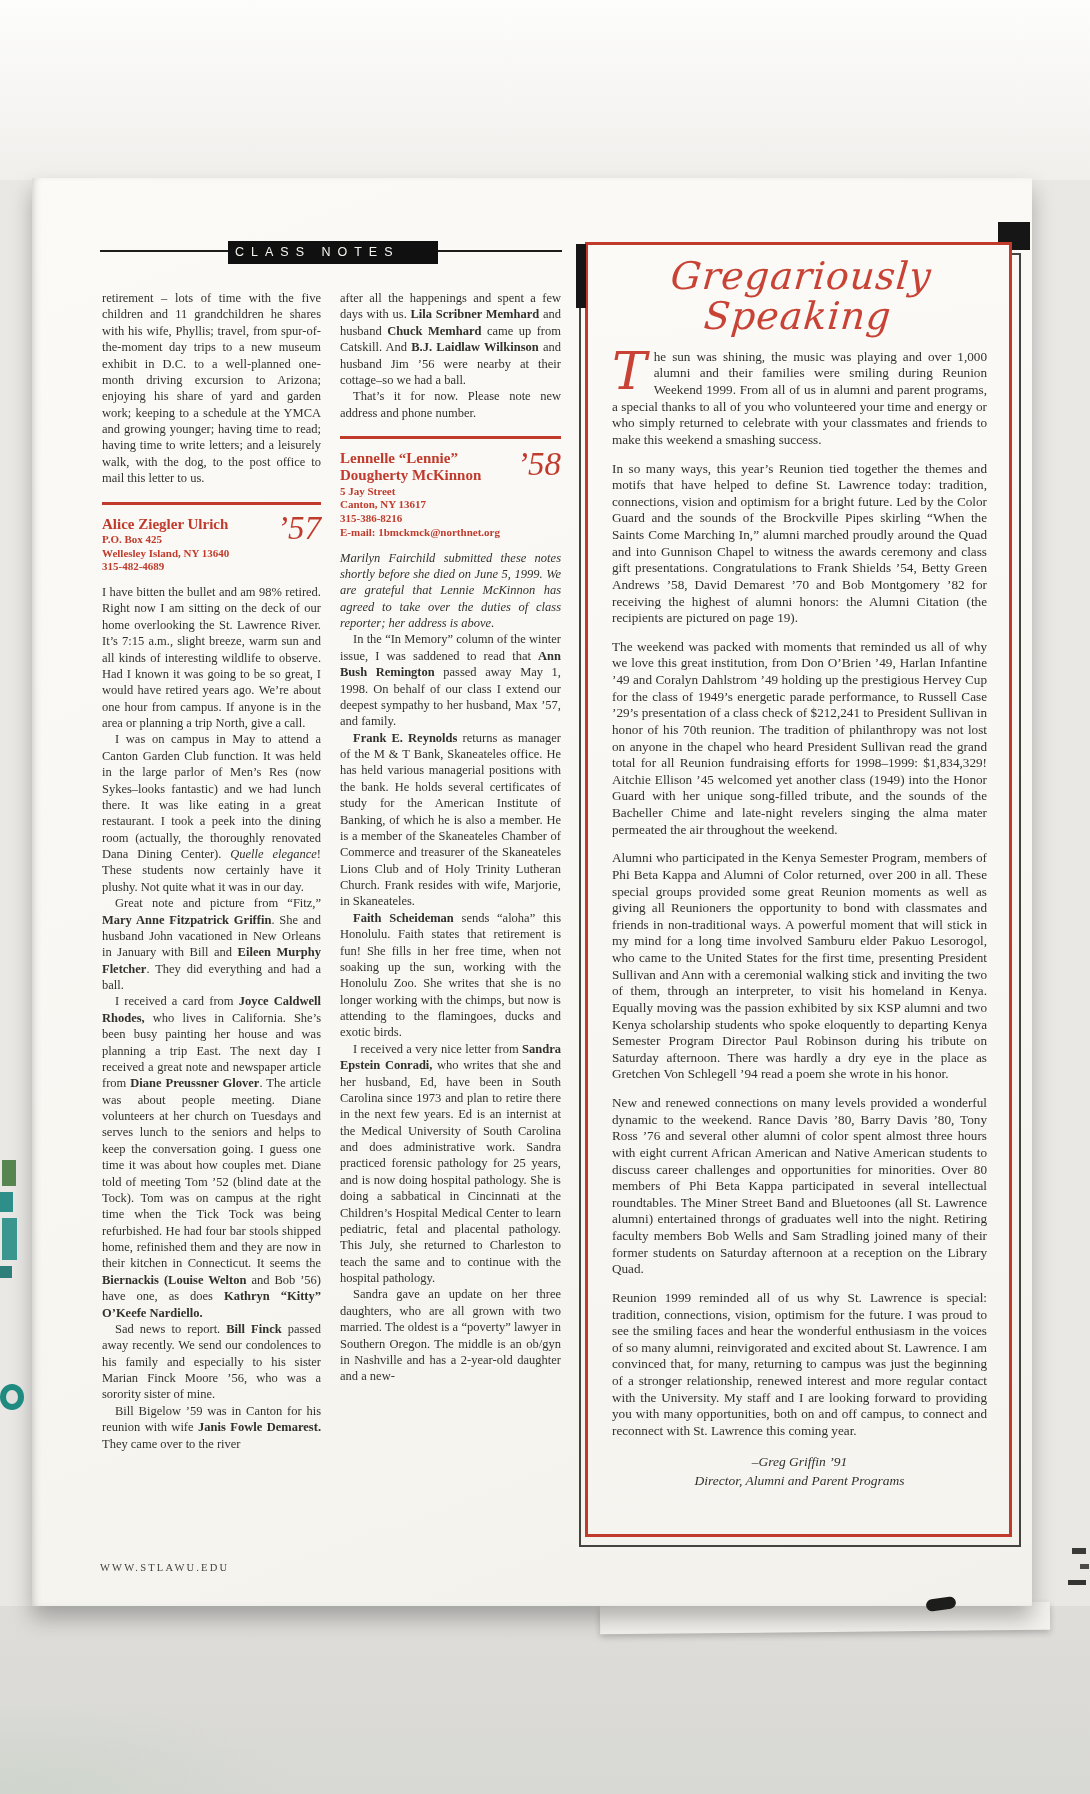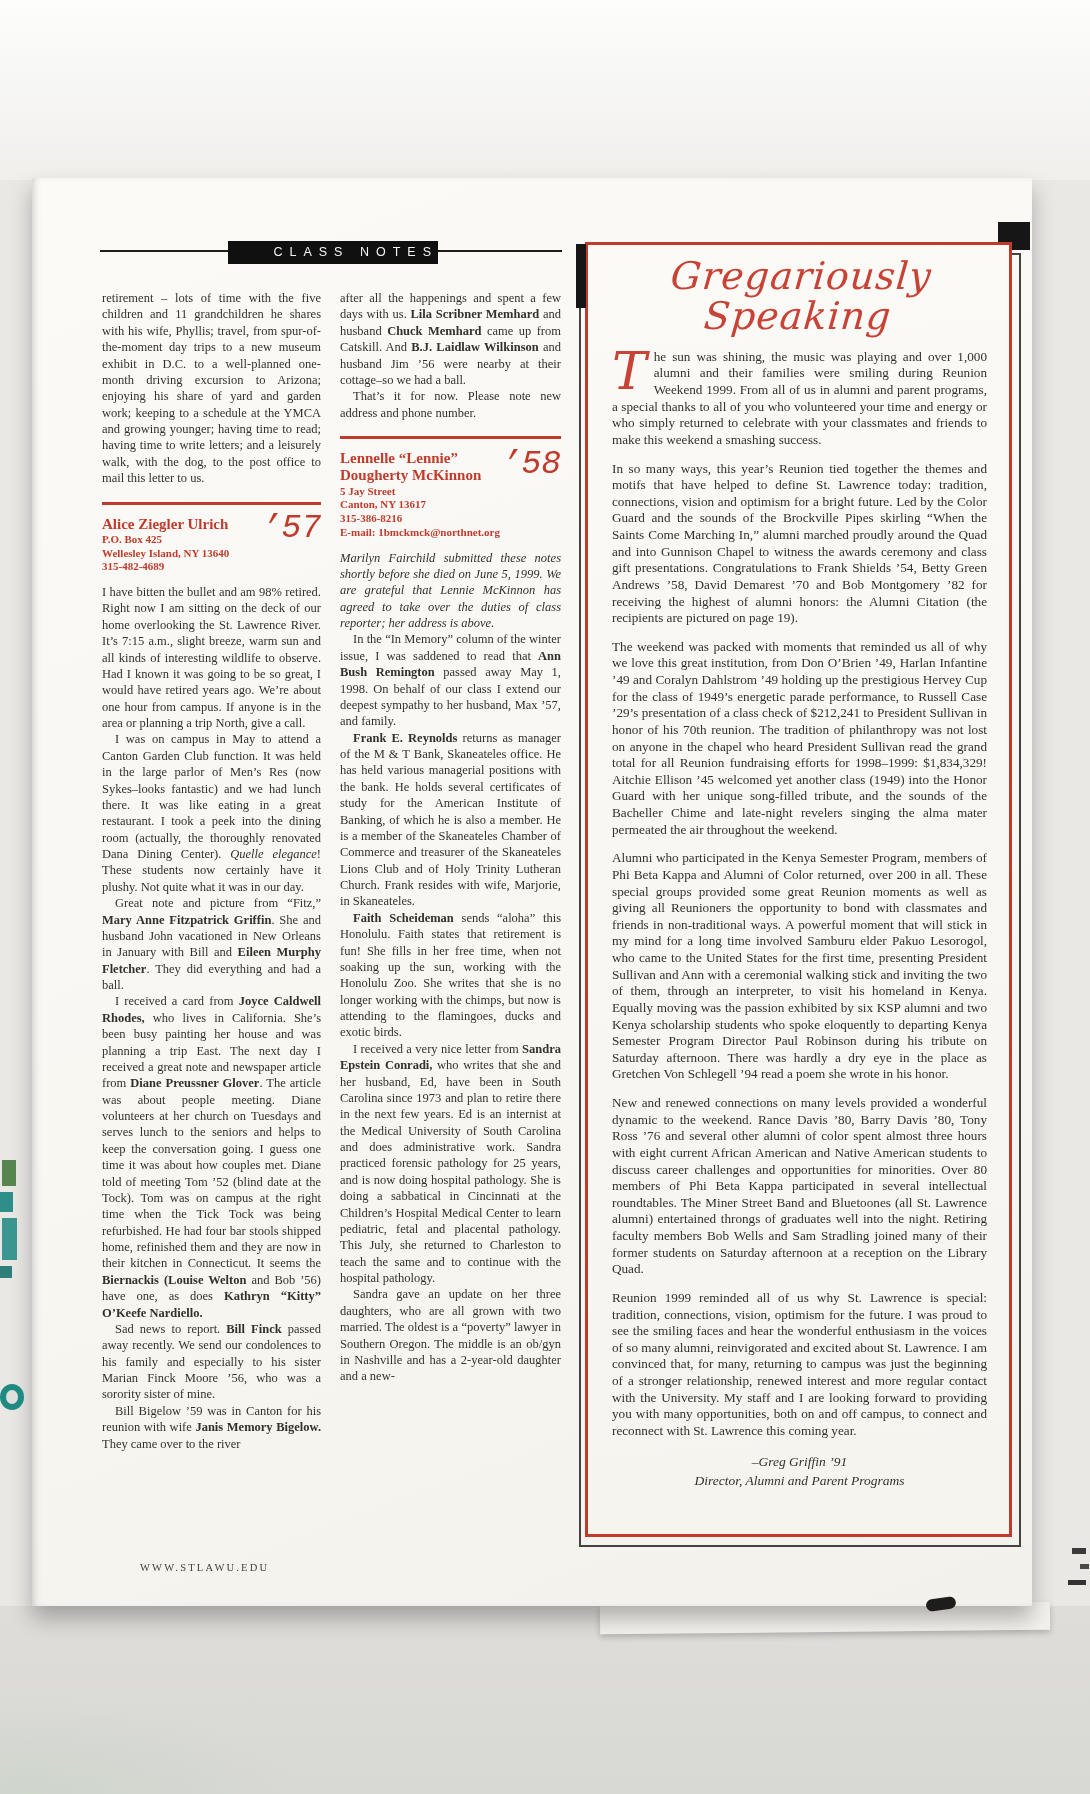--- a/index.html
+++ b/index.html
@@ -16,35 +16,35 @@
     position:absolute;left:32px;top:178px;width:1000px;height:1428px;
     background:linear-gradient(160deg,#fbfaf7 0%,#f8f7f2 55%,#f2f1ec 100%);
     box-shadow:0 12px 22px rgba(0,0,0,.28), inset 6px 0 10px -6px rgba(0,0,0,.25);
     border-radius:2px;
   }
   
   .banner-rule{position:absolute;left:68px;top:72px;width:462px;height:2px;background:#1d1d1b;}
   .banner{
     position:absolute;left:196px;top:63px;width:210px;height:23px;box-sizing:border-box;
     background:#101010;color:#f4f4f1;font-family:"Liberation Sans",sans-serif;
-    font-size:12.5px;letter-spacing:7px;text-align:right;line-height:23px;padding-left:7px;
+    font-size:12.5px;letter-spacing:7px;text-align:left;line-height:23px;padding-left:7px;
   }
   
   .textcol{position:absolute;font-size:12.5px;line-height:1.31;color:#34312c;text-align:justify;}
   .col1{left:70px;top:112px;width:219px;}
   .col2{left:308px;top:112px;width:221px;}
   .textcol p{margin:0;text-indent:13px;font-family:Liberation Serif, serif;}
   .textcol p.noindent{text-indent:0;}
   .seg-b{font-weight:bold;}
   .seg-i{font-style:italic;margin-top:18px;}
   
   .class-header{position:relative;margin:15px 0 10px;}
   .red-rule{height:3px;background:#c13b2d;margin-bottom:11px;}
   .class-name{font-weight:bold;color:#c13b2d;font-size:15px;line-height:1.15;text-indent:0;}
-  .class-year{position:absolute;right:0;top:10px;font-family:Liberation Mono, monospace;font-style:italic;font-size:33px;color:#c13b2d;line-height:1;}
+  .class-year{position:absolute;right:0;top:10px;font-family:Liberation Serif, serif;font-style:italic;font-size:33px;color:#c13b2d;line-height:1;}
   .class-addr{font-weight:bold;color:#c13b2d;font-size:11px;line-height:1.25;text-indent:0;}
   
   .g-outline{position:absolute;left:547px;top:75px;width:442px;height:1294px;border:2px solid #45433f;box-sizing:border-box;z-index:1;}
   .g-box{
     position:absolute;left:553px;top:64px;width:427px;height:1295px;box-sizing:border-box;z-index:2;
     border:3px solid #c13b2d;background:linear-gradient(175deg,#fbfaf7,#f5f4ef);
     padding:10px 22px 14px 24px;
   }
   .tab-left{position:absolute;left:544px;top:66px;width:10px;height:64px;background:#161616;z-index:3;}
   .tab-right{position:absolute;left:966px;top:44px;width:32px;height:28px;background:#161616;z-index:1;}
@@ -52,21 +52,21 @@
     font-family:"DejaVu Serif",serif;font-style:italic;font-size:38px;color:#c84335;
     text-align:center;letter-spacing:1px;transform:skewX(-5deg);margin:2px 0 12px;line-height:1.05;
   }
   .g-box p{margin:0 0 12px;font-size:13.2px;line-height:1.26;text-align:justify;color:#34312c;}
   .dropcap{
     float:left;font-family:"DejaVu Serif",serif;font-style:italic;color:#c84335;
     font-size:52px;line-height:40px;padding:2px 7px 0 0;
   }
   .sig{text-align:center;font-style:italic;font-size:13.5px;color:#34312c;line-height:1.45;margin-top:2px;}
   
-  .footer-left{position:absolute;left:68px;top:1384px;font-size:10.5px;letter-spacing:2.2px;color:#45423c;margin-left:40px;}
+  .footer-left{position:absolute;left:68px;top:1384px;font-size:10.5px;letter-spacing:2.2px;color:#45423c;}
   .footer-right{position:absolute;left:560px;top:1380px;width:390px;text-align:right;color:#3a3833;}
   .footer-right .mag{font-variant:small-caps;font-size:12.5px;letter-spacing:.4px;}
   .footer-right .pagenum{font-size:18px;margin-left:8px;}
   
   .mark{position:absolute;}
   .mark-green{left:2px;top:1160px;width:14px;height:26px;background:#56854f;}
   .mark-teal1{left:0;top:1192px;width:13px;height:20px;background:#2e8f8a;}
   .mark-teal2{left:2px;top:1218px;width:15px;height:42px;background:#3a968e;}
   .mark-teal3{left:0;top:1266px;width:12px;height:12px;background:#2e7f7a;}
   .mark-donut{left:0;top:1384px;width:24px;height:26px;background:#1f8a80;border-radius:50%;}
@@ -97,21 +97,21 @@
       <div class="class-name">Alice Ziegler Ulrich</div>
       <div class="class-addr">P.O. Box 425</div>
       <div class="class-addr">Wellesley Island, NY 13640</div>
       <div class="class-addr">315-482-4689</div>
     </div>
     <p class="noindent"><span>I have bitten the bullet and am 98% retired. Right now I am sitting on the deck of our home overlooking the St. Lawrence River. It’s 7:15 a.m., slight breeze, warm sun and all kinds of interesting wildlife to observe. Had I known it was going to be so great, I would have retired years ago. We’re about one hour from campus. If anyone is in the area or planning a trip North, give a call.</span></p>
     <p><span>I was on campus in May to attend a Canton Garden Club function. It was held in the large parlor of Men’s Res (now Sykes–looks fantastic) and we had lunch there. It was like eating in a great restaurant. I took a peek into the dining room (actually, the thoroughly renovated Dana Dining Center). </span><span class="seg-i">Quelle elegance</span><span>! These students now certainly have it plushy. Not quite what it was in our day.</span></p>
     <p><span>Great note and picture from “Fitz,” </span><span class="seg-b">Mary Anne Fitzpatrick Griffin</span><span>. She and husband John vacationed in New Orleans in January with Bill and </span><span class="seg-b">Eileen Murphy Fletcher</span><span>. They did everything and had a ball.</span></p>
     <p><span>I received a card from </span><span class="seg-b">Joyce Caldwell Rhodes,</span><span> who lives in California. She’s been busy painting her house and was planning a trip East. The next day I received a great note and newspaper article from </span><span class="seg-b">Diane Preussner Glover</span><span>. The article was about people meeting. Diane volunteers at her church on Tuesdays and serves lunch to the seniors and helps to keep the conversation going. I guess one time it was about how couples met. Diane told of meeting Tom ’52 (blind date at the Tock). Tom was on campus at the right time when the Tick Tock was being refurbished. He had four bar stools shipped home, refinished them and they are now in their kitchen in Connecticut. It seems the </span><span class="seg-b">Biernackis (Louise Welton</span><span> and Bob ’56) have one, as does </span><span class="seg-b">Kathryn “Kitty” O’Keefe Nardiello.</span></p>
     <p><span>Sad news to report. </span><span class="seg-b">Bill Finck</span><span> passed away recently. We send our condolences to his family and especially to his sister Marian Finck Moore ’56, who was a sorority sister of mine.</span></p>
-    <p><span>Bill Bigelow ’59 was in Canton for his reunion with wife </span><span class="seg-b">Janis Memory Bigelow.</span><span> They came over to the river</span></p>
+    <p><span>Bill Bigelow ’59 was in Canton for his reunion with wife </span><span class="seg-b">Janis Fowle Demarest.</span><span> They came over to the river</span></p>
   </div>
 
   <div class="textcol col2">
     <p class="noindent"><span>after all the happenings and spent a few days with us. </span><span class="seg-b">Lila Scribner Memhard</span><span> and husband </span><span class="seg-b">Chuck Memhard</span><span> came up from Catskill. And </span><span class="seg-b">B.J. Laidlaw Wilkinson</span><span> and husband Jim ’56 were nearby at their cottage–so we had a ball.</span></p>
     <p><span>That’s it for now. Please note new address and phone number.</span></p>
     <div class="class-header">
       <div class="red-rule"></div>
       <div class="class-year" style="top:12px;">’58</div>
       <div class="class-name">Lennelle “Lennie”</div>
       <div class="class-name">Dougherty McKinnon</div>

